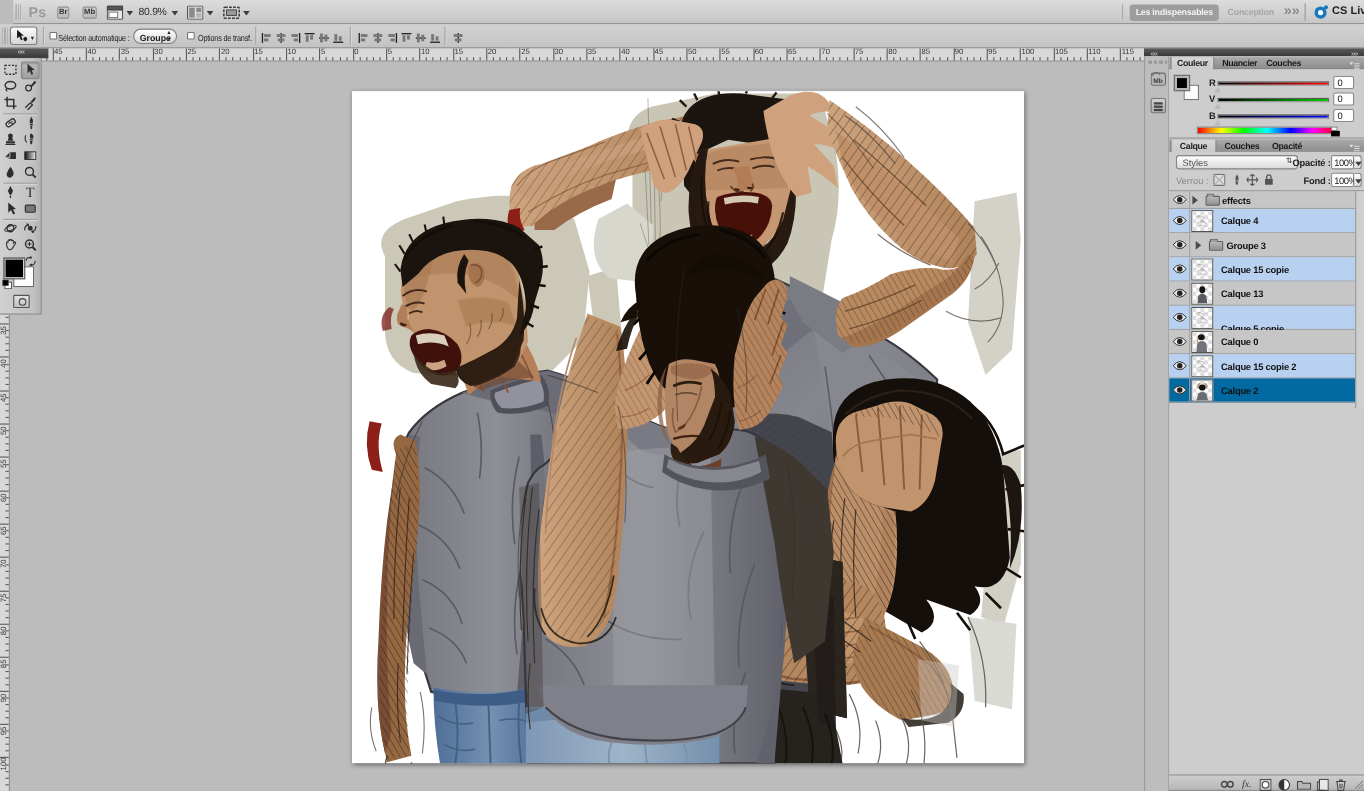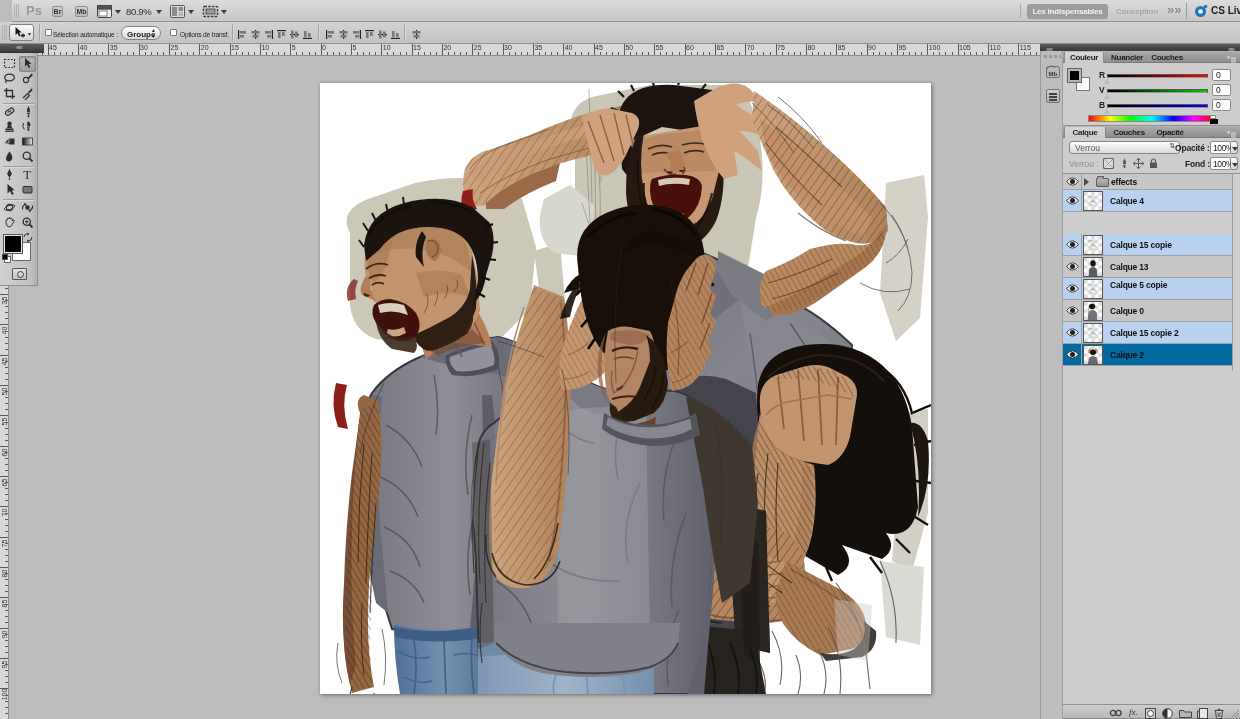--- a/index.html
+++ b/index.html
@@ -650,21 +650,21 @@
         <div class="tab active" style="left:1px;width:42px;">Calque</div>
         <div class="tab" style="left:44px;width:44px;color:#1a1a1a;">Couches</div>
         <div class="tab" style="left:89px;width:36px;color:#1a1a1a;">Opacité</div>
         <svg class="pmenu" width="12" height="8">
           <path d="M5 2 h6 M5 4 h6 M5 6 h6" stroke="#ddd"></path>
           <path d="M0.5 0.5 l2 2.5 2-2.5" fill="#ddd" stroke="none"></path>
         </svg>
       </div>
       <div class="abs" style="left:0;top:87px;width:177px;height:35px;background:#cdcdcd;">
         <div class="abs" style="left:6px;top:3px;width:111px;height:13px;background:linear-gradient(#fdfdfd,#dadada);border:1px solid #858585;border-radius:3px;">
-<span style="position:absolute;left:5px;top:1px;font-size:8.5px;color:#555;">Verrou</span>
+<span style="position:absolute;left:5px;top:1px;font-size:8.5px;color:#555;">Styles</span>
 <span style="position:absolute;right:4px;top:0px;font-size:7px;color:#333;">⇅</span>
         </div>
         <span class="abs" style="left:112px;top:5px;font-size:8.5px;font-weight:bold;color:#222;letter-spacing:-0.2px;">Opacité&nbsp;:</span>
         <div class="vbox" style="left:147px;top:3px;width:21px;height:13px;">
           <span style="position:absolute;left:2px;top:1px;letter-spacing:-0.4px;">100%</span>
         </div>
         <div class="abs" style="left:168px;top:3px;width:7px;height:13px;background:linear-gradient(#fdfdfd,#dadada);border:1px solid #858585;border-left:none;border-radius:0 3px 3px 0;">
           <div class="dar" style="position:absolute;left:1px;top:5px;border-left-width:3px;border-right-width:3px;"></div>
         </div>
         <span class="abs" style="left:6px;top:21px;font-size:8.5px;color:#8a8a8a;">Verrou&nbsp;:</span>
@@ -721,20 +721,30 @@
           <rect x="4" y="12" width="4" height="4" fill="#ddd"></rect>
           <rect x="12" y="12" width="4" height="4" fill="#ddd"></rect>
           <rect x="0" y="16" width="4" height="4" fill="#ddd"></rect>
           <rect x="8" y="16" width="4" height="4" fill="#ddd"></rect>
           <rect x="16" y="16" width="4" height="4" fill="#ddd"></rect>
           <path d="M4 6 q4 -3 8 1 M5 12 q5 -4 9 0 M7 15 q3 -2 6 1" stroke="#999" fill="none" stroke-width="0.7"></path>
           <path d="M6 4 l6 8 M12 5 l-4 9" stroke="#aaa" stroke-width="0.5"></path>
         </svg>
 <span class="lname" style="left:47px;top:6px;">Calque 4</span>
       </div>
+      <div class="lrow" style="top:161px;height:22px;background:#c6c6c6;">
+        <svg class="eye" style="top:6px;" width="12" height="9" viewBox="0 0 13 9">
+          <path d="M0.5 4.5 Q3.5 0.8 6.5 0.8 Q9.5 0.8 12.5 4.5 Q9.5 8.2 6.5 8.2 Q3.5 8.2 0.5 4.5 Z" fill="#e8e8e8" stroke="#333" stroke-width="0.9"></path>
+          <circle cx="6.5" cy="4.5" r="2.5" fill="#222"></circle>
+        </svg>
+<div class="eyecol"></div>
+        <div class="tri" style="left:24px;top:7px;"></div>
+<div class="folder" style="left:36px;top:7px;"></div>
+<span class="lname" style="left:52px;top:6px;">Groupe 3</span>
+      </div>
       <div class="lrow" style="top:183px;height:22px;background:#b9d1f0;">
         <svg class="eye" style="top:6px;" width="12" height="9" viewBox="0 0 13 9">
           <path d="M0.5 4.5 Q3.5 0.8 6.5 0.8 Q9.5 0.8 12.5 4.5 Q9.5 8.2 6.5 8.2 Q3.5 8.2 0.5 4.5 Z" fill="#e8e8e8" stroke="#333" stroke-width="0.9"></path>
           <circle cx="6.5" cy="4.5" r="2.5" fill="#222"></circle>
         </svg>
 <div class="eyecol"></div>
         <svg class="thumb" style="top:1px;" width="20" height="20" viewBox="0 0 20 20">
           <rect width="20" height="20" fill="#fdfdfd"></rect>
           <rect x="0" y="0" width="4" height="4" fill="#ddd"></rect>
           <rect x="8" y="0" width="4" height="4" fill="#ddd"></rect>
@@ -797,21 +807,21 @@
           <rect x="8" y="8" width="4" height="4" fill="#ddd"></rect>
           <rect x="16" y="8" width="4" height="4" fill="#ddd"></rect>
           <rect x="4" y="12" width="4" height="4" fill="#ddd"></rect>
           <rect x="12" y="12" width="4" height="4" fill="#ddd"></rect>
           <rect x="0" y="16" width="4" height="4" fill="#ddd"></rect>
           <rect x="8" y="16" width="4" height="4" fill="#ddd"></rect>
           <rect x="16" y="16" width="4" height="4" fill="#ddd"></rect>
           <path d="M4 6 q4 -3 8 1 M5 12 q5 -4 9 0 M7 15 q3 -2 6 1" stroke="#999" fill="none" stroke-width="0.7"></path>
           <path d="M6 4 l6 8 M12 5 l-4 9" stroke="#aaa" stroke-width="0.5"></path>
         </svg>
-<span class="lname" style="left:47px;top:2px;">Calque 5 copie</span>
+<span class="lname" style="left:47px;top:16px;">Calque 5 copie</span>
       </div>
       <div class="lrow" style="top:249px;height:22px;background:#c6c6c6;">
         <svg class="eye" style="top:6px;" width="12" height="9" viewBox="0 0 13 9">
           <path d="M0.5 4.5 Q3.5 0.8 6.5 0.8 Q9.5 0.8 12.5 4.5 Q9.5 8.2 6.5 8.2 Q3.5 8.2 0.5 4.5 Z" fill="#e8e8e8" stroke="#333" stroke-width="0.9"></path>
           <circle cx="6.5" cy="4.5" r="2.5" fill="#222"></circle>
         </svg>
 <div class="eyecol"></div>
         <svg class="thumb" style="top:1px;" width="20" height="20" viewBox="0 0 20 20">
           <rect width="20" height="20" fill="#fff"></rect>
           <rect x="0" y="0" width="4" height="4" fill="#ddd"></rect>

